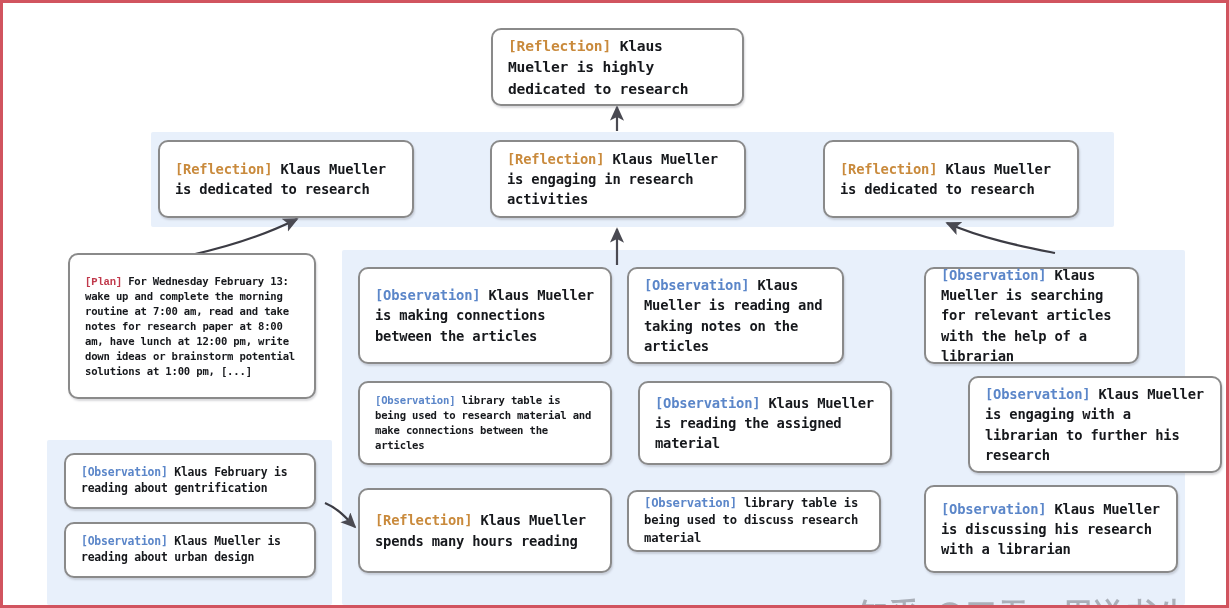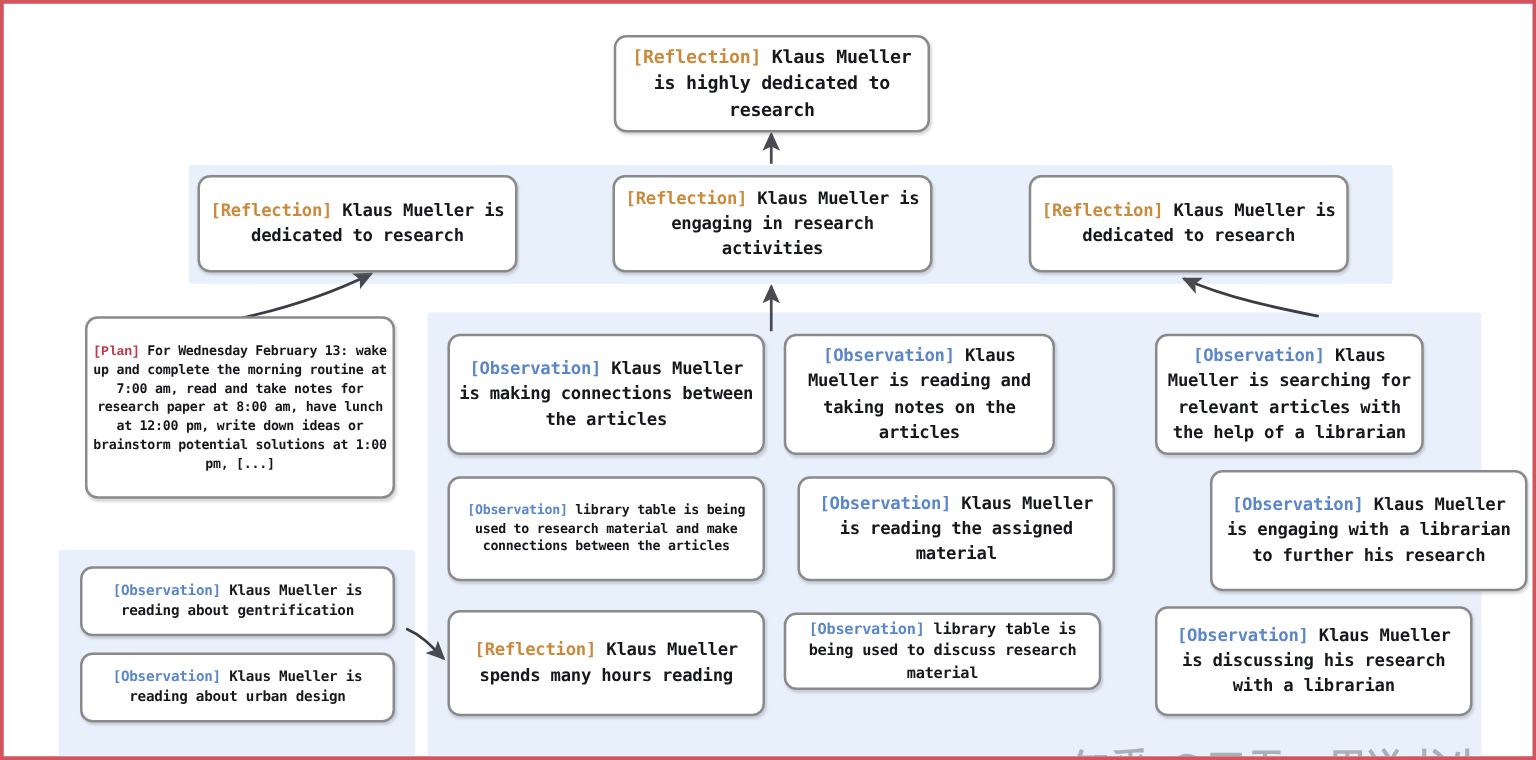--- a/index.html
+++ b/index.html
@@ -30,29 +30,28 @@
     background: #ffffff;
     border: 2px solid #8a8a8a;
     border-radius: 10px;
     display: flex;
     align-items: center;
     box-shadow: 1px 2px 2px rgba(120,120,130,0.28);
   }
   .node .txt {
     display: block;
     width: 100%;
-    padding: 0 4px;
+    padding: 0 15px;
     font-family: "DejaVu Sans Mono", monospace;
     font-weight: bold;
     color: #16181c;
     line-height: 1.42;
     letter-spacing: -0.2px;
     white-space: pre-wrap;
     word-break: normal;
-    text-align: center;
   }
   .tag {
     font-weight: bold;
     font-family: "DejaVu Sans Mono", monospace;
   }
   .tag-reflection { color: #c98a3c; }
   .tag-observation { color: #5b86c9; }
   .tag-plan { color: #c0394b; font-family: Liberation Mono, monospace; }
 
   .fs-15 .txt { font-size: 14.6px; line-height: 1.47; }
@@ -122,21 +121,21 @@
 
   <div class="node fs-14" style="left:820px; top:137px; width:256px; height:78px;">
     <span class="txt"><span class="tag tag-reflection">[Reflection]</span><span> Klaus Mueller is dedicated to research</span></span>
   </div>
 
   <div class="node fs-105" style="left:65px; top:250px; width:248px; height:146px;">
     <span class="txt"><span class="tag tag-plan">[Plan]</span><span> For Wednesday February 13: wake up and complete the morning routine at 7:00 am, read and take notes for research paper at 8:00 am, have lunch at 12:00 pm, write down ideas or brainstorm potential solutions at 1:00 pm, [...]</span></span>
   </div>
 
   <div class="node fs-11" style="left:61px; top:450px; width:252px; height:56px;">
-    <span class="txt"><span class="tag tag-observation">[Observation]</span><span> Klaus Mueller is reading about gentrification</span></span>
+    <span class="txt"><span class="tag tag-observation">[Observation]</span><span> Klaus February is reading about gentrification</span></span>
   </div>
 
   <div class="node fs-11" style="left:61px; top:519px; width:252px; height:56px;">
     <span class="txt"><span class="tag tag-observation">[Observation]</span><span> Klaus Mueller is reading about urban design</span></span>
   </div>
 
   <div class="node fs-14" style="left:355px; top:264px; width:254px; height:97px;">
     <span class="txt"><span class="tag tag-observation">[Observation]</span><span> Klaus Mueller is making connections between the articles</span></span>
   </div>
 

